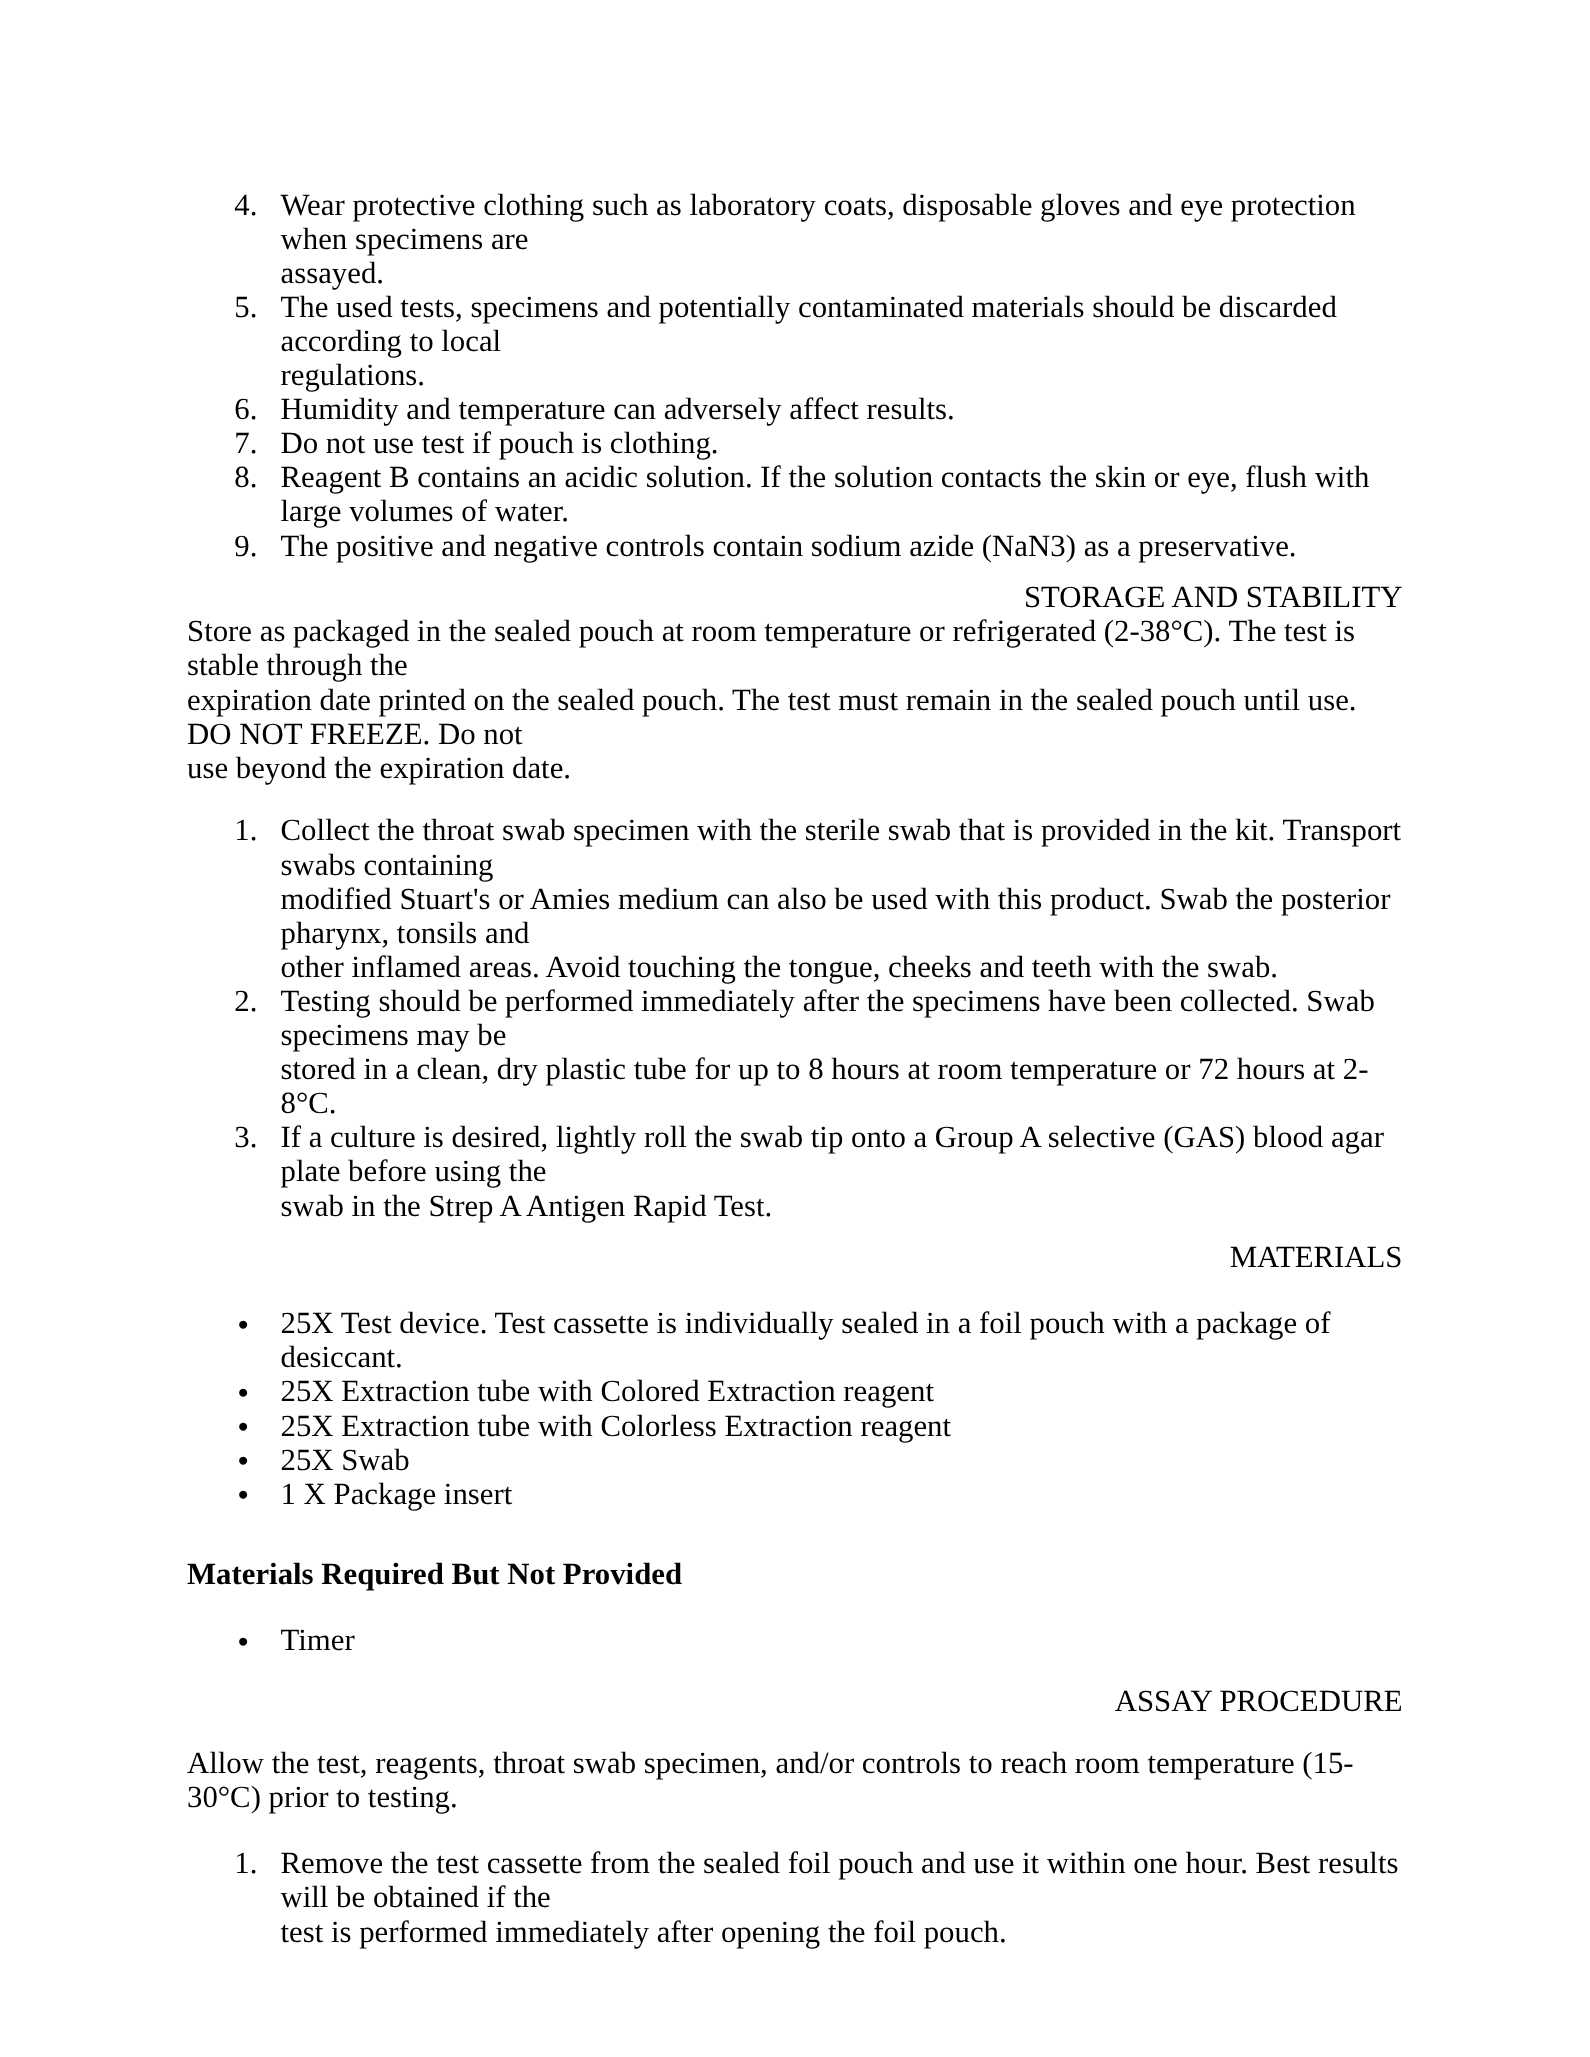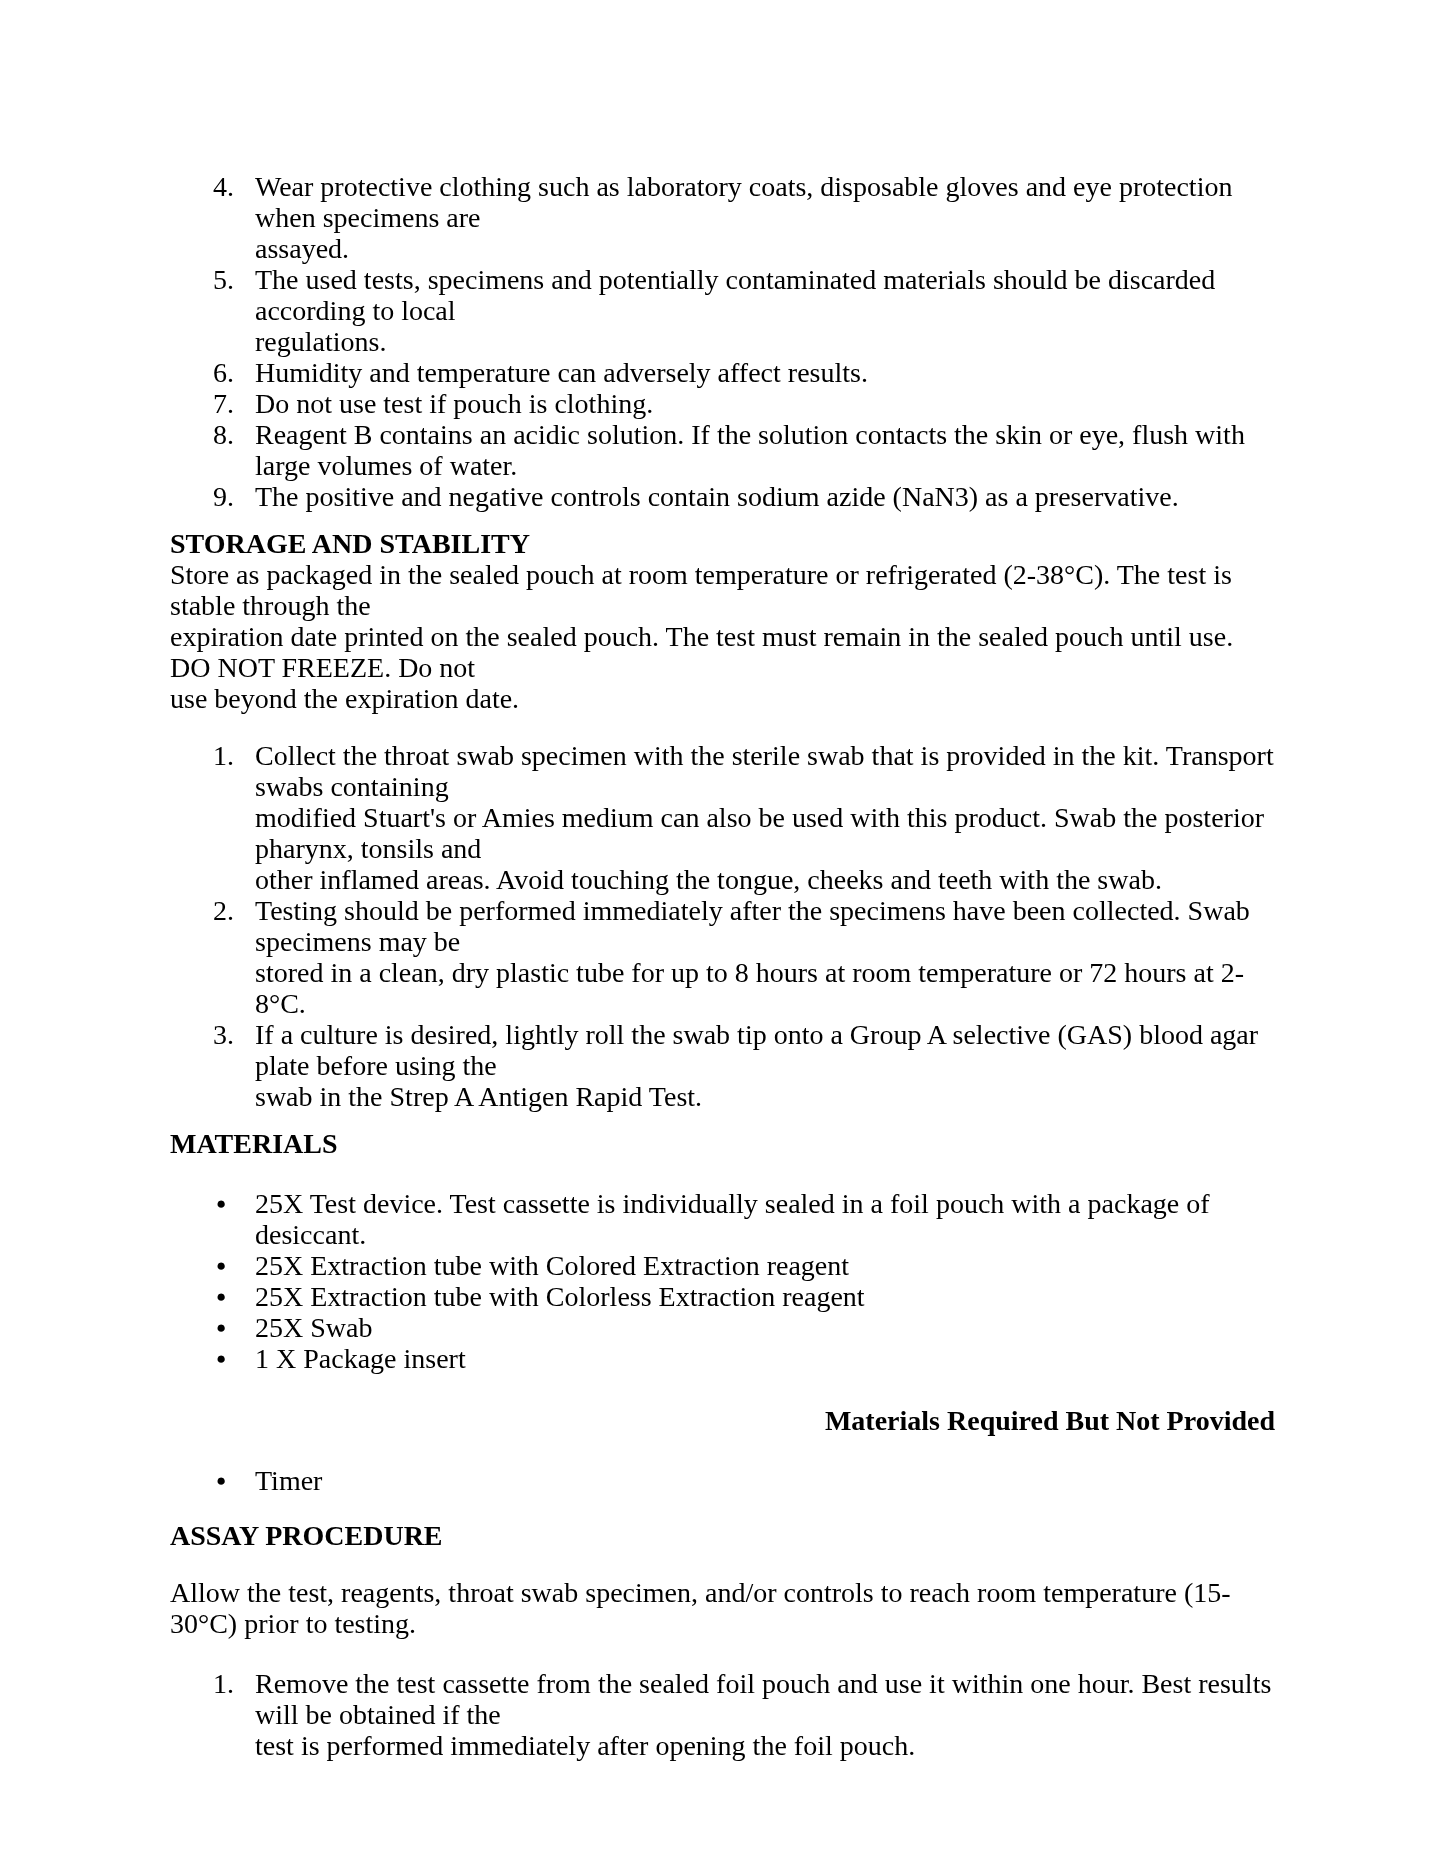--- a/index.html
+++ b/index.html
@@ -9,36 +9,36 @@
     box-sizing: border-box;
     margin: 0 auto;
     background: #ffffff;
     color: #000000;
     font-family: "Liberation Serif", "DejaVu Serif", serif;
     font-size: 28px;
     line-height: 31px;
     padding: 171px 170px 0 170px;
     overflow: hidden;
   }
-  .h1 { font-weight: bold; }
+  .h1 { font-weight: normal; text-align: right; }
   .sub { font-weight: bold; }
   .para { white-space: pre-line; }
   .list { margin-left: 43px; }
   .li { display: flex; align-items: flex-start; }
   .li .marker { width: 42px; flex: 0 0 42px; }
   .li .text { white-space: pre-line; flex: 1 1 auto; }
   .li .bullet {
     width: 42px; flex: 0 0 42px;
     font-size: 17px; line-height: 31px;
     padding-left: 3px; box-sizing: border-box;
   }
   .mt16 { margin-top: 16px; }
   .mt24 { margin-top: 24px; }
   .mt26 { margin-top: 26px; }
-  .mt27 { margin-top: 31px; text-align: right; }
+  .mt27 { margin-top: 42px; }
   .mt28 { }
   .mt29 { margin-top: 29px; }
 </style>
 </head>
 <body>
 
 <div class="page">
 
   <div class="list">
     <div class="li">

